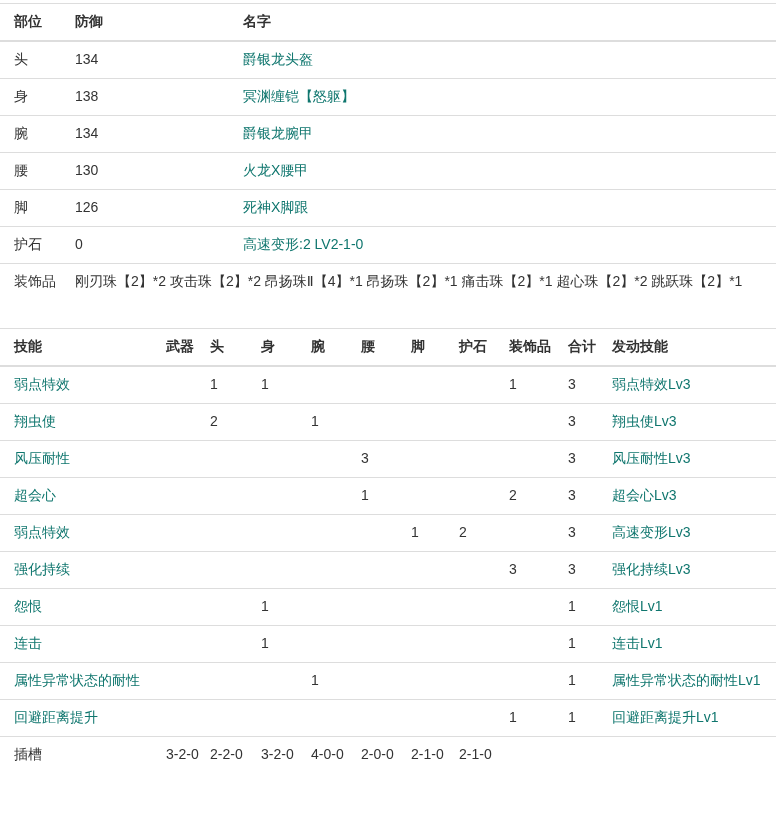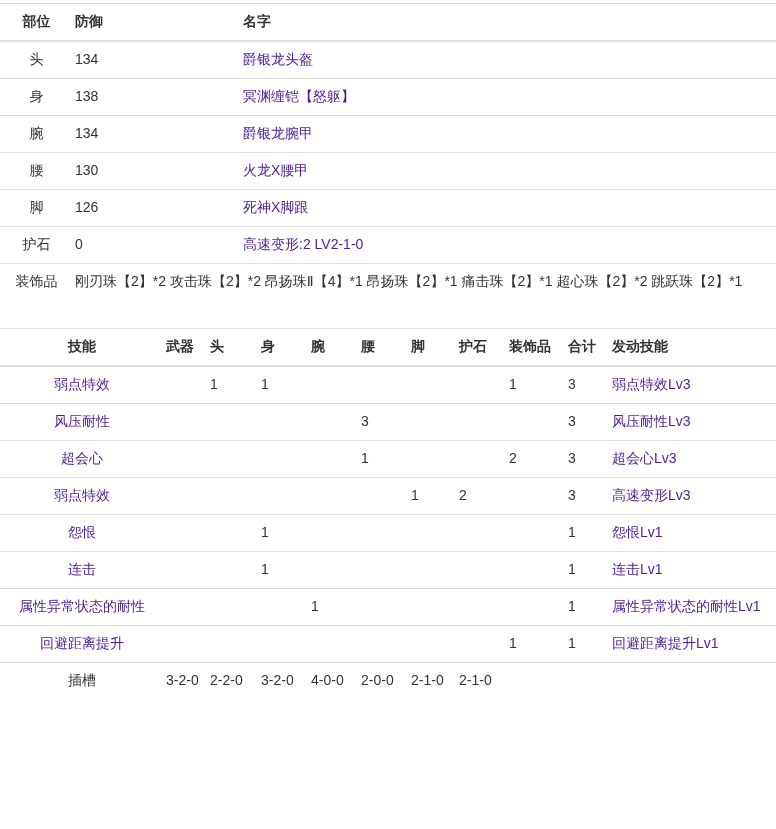--- a/index.html
+++ b/index.html
@@ -20,30 +20,30 @@
     table-layout: fixed;
   }
   th, td {
     padding: 8px;
     text-align: left;
     vertical-align: top;
     font-weight: normal;
     white-space: nowrap;
     overflow: visible;
   }
-  th:first-child, td:first-child { padding-left: 14px; text-align: center; }
+  th:first-child, td:first-child { padding-left: 14px; }
   thead th {
     font-weight: bold;
     border-top: 1px solid #dddddd;
     border-bottom: 2px solid #dddddd;
   }
   tbody td { border-top: 1px solid #dddddd; }
   .skill-table { margin-top: 28px; }
   a.link {
-    color: #4c1d95;
+    color: #0f766e;
     text-decoration: none;
     cursor: pointer;
   }
   .name-cell, .deco-cell, .result-cell { white-space: normal; }
 </style>
 </head>
 <body>
 
 <div class="page">
 
@@ -135,20 +135,33 @@
           <td>1</td>
           <td></td>
           <td></td>
           <td></td>
           <td></td>
           <td>1</td>
           <td>3</td>
           <td class="result-cell"><a class="link">弱点特效Lv3</a></td>
         </tr>
         <tr>
+          <td><a class="link">翔虫使</a></td>
+          <td></td>
+          <td>2</td>
+          <td></td>
+          <td>1</td>
+          <td></td>
+          <td></td>
+          <td></td>
+          <td></td>
+          <td>3</td>
+          <td class="result-cell"><a class="link">翔虫使Lv3</a></td>
+        </tr>
+        <tr>
           <td><a class="link">风压耐性</a></td>
           <td></td>
           <td></td>
           <td></td>
           <td></td>
           <td>3</td>
           <td></td>
           <td></td>
           <td></td>
           <td>3</td>
@@ -172,20 +185,33 @@
           <td></td>
           <td></td>
           <td></td>
           <td></td>
           <td></td>
           <td>1</td>
           <td>2</td>
           <td></td>
           <td>3</td>
           <td class="result-cell"><a class="link">高速变形Lv3</a></td>
+        </tr>
+        <tr>
+          <td><a class="link">强化持续</a></td>
+          <td></td>
+          <td></td>
+          <td></td>
+          <td></td>
+          <td></td>
+          <td></td>
+          <td></td>
+          <td>3</td>
+          <td>3</td>
+          <td class="result-cell"><a class="link">强化持续Lv3</a></td>
         </tr>
         <tr>
           <td><a class="link">怨恨</a></td>
           <td></td>
           <td></td>
           <td>1</td>
           <td></td>
           <td></td>
           <td></td>
           <td></td>

